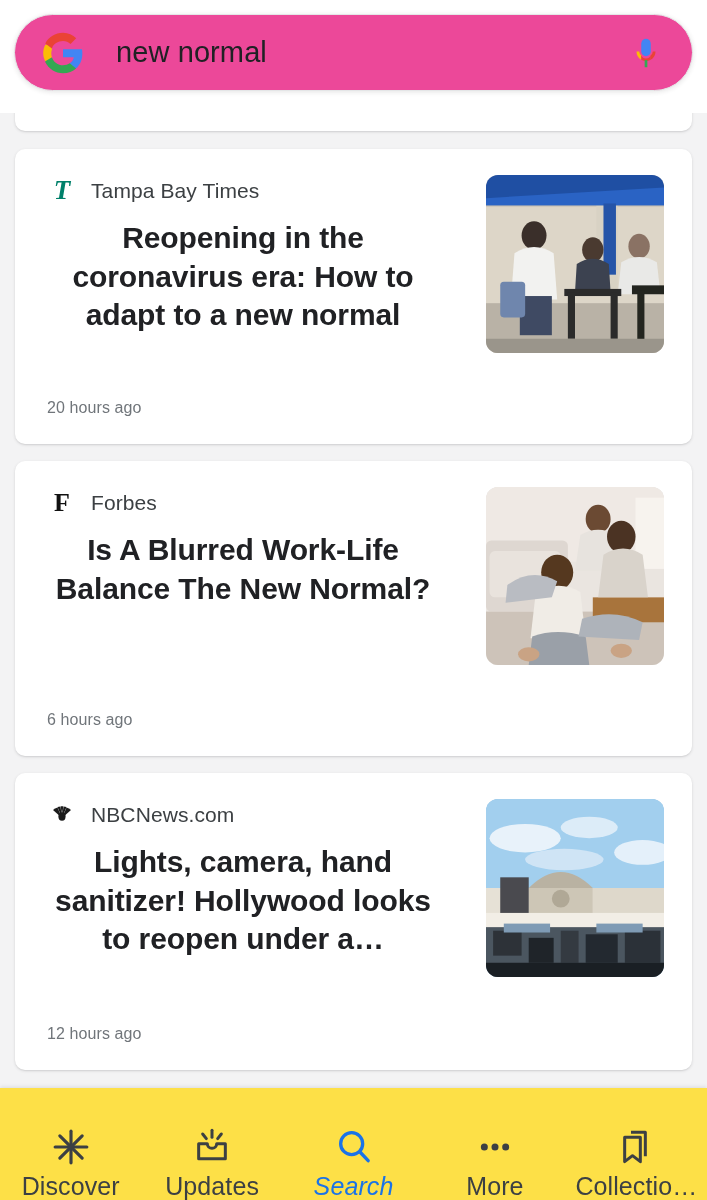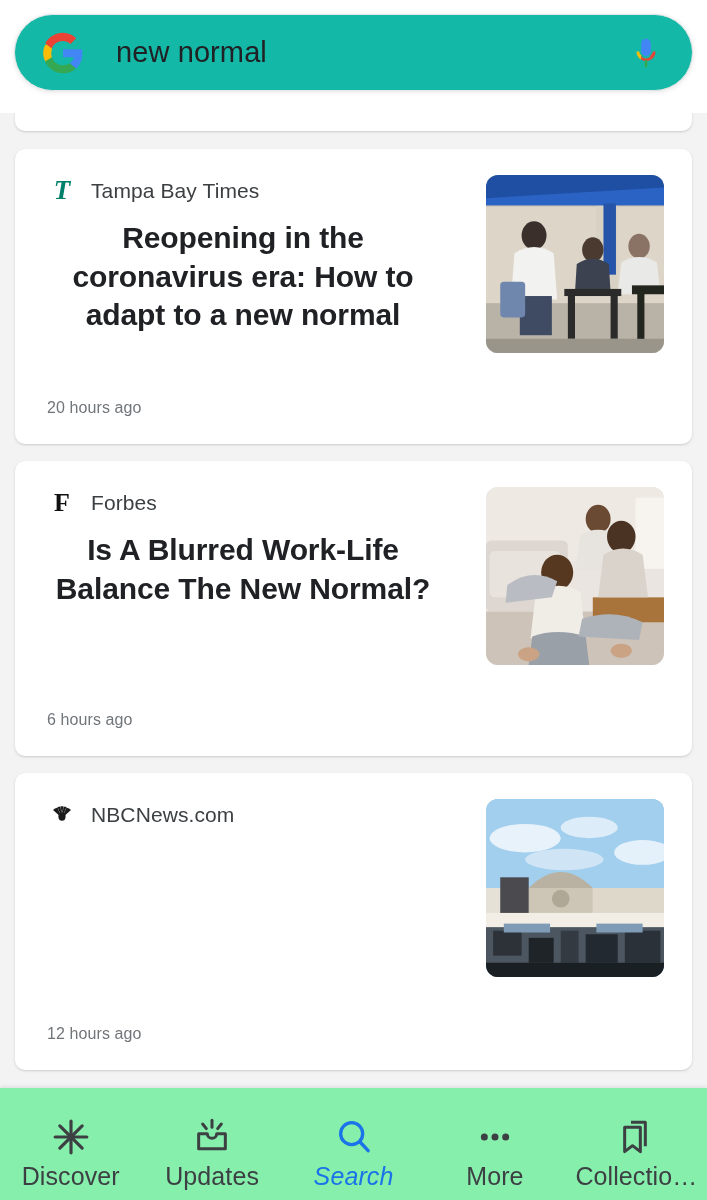--- a/index.html
+++ b/index.html
@@ -32,21 +32,21 @@
     background: #ffffff;
     z-index: 30;
   }
 
   .searchbar {
     position: absolute;
     left: 14px;
     top: 14px;
     width: 679px;
     height: 77px;
-    background: #14b8a6;
+    background: #ec4899;
     border: 1px solid #e4e6e7;
     border-radius: 40px;
     box-shadow: 0 1px 5px rgba(32,33,36,.12);
     display: flex;
     align-items: center;
   }
 
   .g-logo {
     width: 44px; height: 44px;
     margin-left: 26px;
@@ -160,24 +160,24 @@
     overflow: hidden;
     background: #e8eaed;
   }
   .thumb svg { display: block; width: 100%; height: 100%; }
 
   
   .bottom-nav {
     position: absolute;
     left: 0; right: 0; bottom: 0;
     height: 112px;
-    background: #86efac;
+    background: #fde047;
     box-shadow: 0 -1px 4px rgba(60,64,67,.13);
     display: flex;
-    align-items: center;
+    align-items: flex-end;
     z-index: 30;
     margin-top: 20px;
   }
 
   .nav-item {
     flex: 1 1 0;
     display: flex;
     flex-direction: column;
     align-items: center;
     padding-top: 18px;
@@ -300,20 +300,21 @@
                 <path d="M0 0 L-4.5 -11 A12 12 0 0 1 -1.5 -11.6 Z"></path>
                 <path d="M0 0 L-1.2 -11.7 A12 12 0 0 1 1.2 -11.7 Z"></path>
                 <path d="M0 0 L1.5 -11.6 A12 12 0 0 1 4.5 -11 Z"></path>
                 <path d="M0 0 L4.5 -10.5 A12 12 0 0 1 9 -8 Z"></path>
                 <ellipse cx="0" cy="-1.5" rx="3.6" ry="4.2"></ellipse>
               </g>
             </svg>
           </span>
           <span class="source-name">NBCNews.com</span>
         </div>
+        <div class="headline">Lights, camera, hand sanitizer! Hollywood looks to reopen under a…</div>
         <div class="timestamp">12 hours ago</div>
         <div class="thumb">
           <svg viewBox="0 0 100 100" preserveAspectRatio="xMidYMid slice" aria-hidden="true">
             <rect width="100" height="100" fill="#8fc4e8"></rect>
             <rect x="0" y="0" width="100" height="56" fill="#a2cfee"></rect>
             <ellipse cx="22" cy="22" rx="20" ry="8" fill="#e8f2fa"></ellipse>
             <ellipse cx="58" cy="16" rx="16" ry="6" fill="#dcecf8"></ellipse>
             <ellipse cx="88" cy="30" rx="16" ry="7" fill="#e4f0fa"></ellipse>
             <ellipse cx="44" cy="34" rx="22" ry="6" fill="#cfe4f5"></ellipse>
             <rect x="0" y="50" width="100" height="26" fill="#e6e1d6"></rect>

